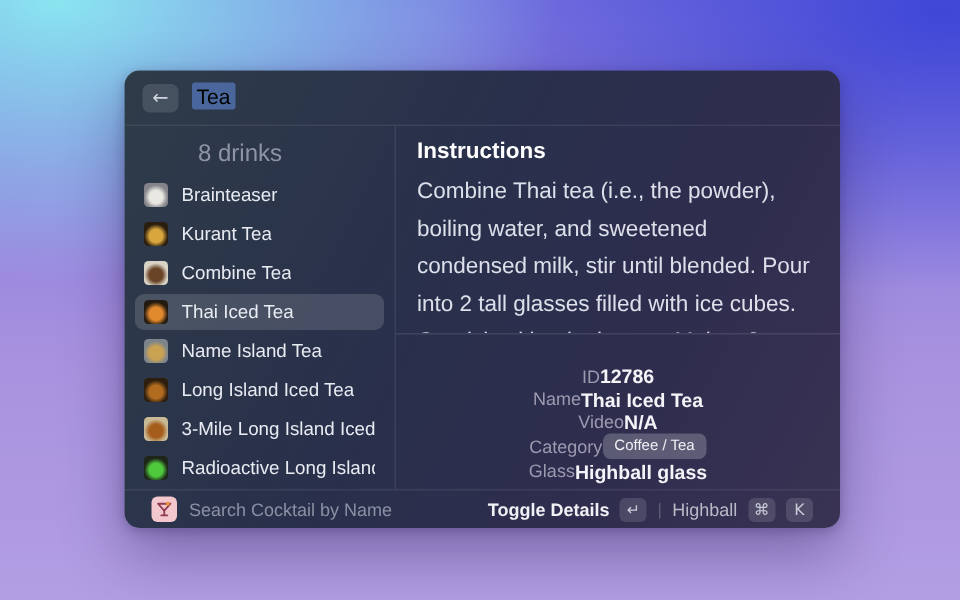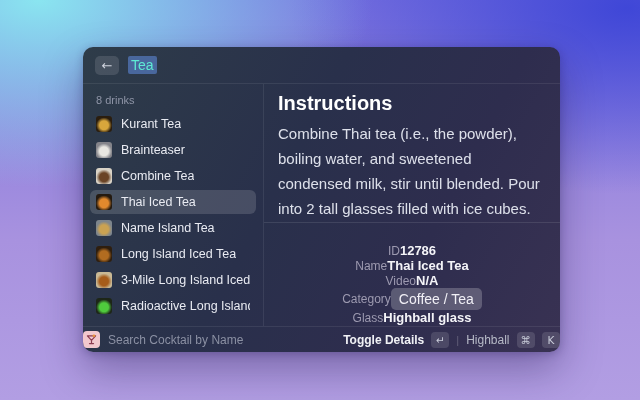--- a/index.html
+++ b/index.html
@@ -28,62 +28,62 @@
     border-bottom: 1px solid rgba(255,255,255,0.08);
   }
   .back-btn {
     width: 24px; height: 19px; border-radius: 5px;
     background: rgba(255,255,255,0.12);
     display: flex; align-items: center; justify-content: center;
     color: #cfd3dd; font-size: 13px; cursor: pointer;
     font-family: "DejaVu Sans", sans-serif;
   }
   .search-text {
-    font-size: 14px; color: #5eead4;
+    font-size: 14px; color: #000000;
     padding: 1px 3px; border-radius: 2px;
   }
   
   .mid { flex: 1; display: flex; min-height: 0; }
   .left {
     width: 181px; flex: 0 0 181px;
     border-right: 1px solid rgba(255,255,255,0.08);
     padding: 10px 7px 0 7px;
   }
-  .sec-hdr { font-size: 11px; color: #8e94a6; padding: 0 6px; margin-bottom: 6px; }
+  .sec-hdr { font-size: 16px; color: #8e94a6; padding: 0 6px; margin-bottom: 6px; margin-left: 36px; }
   .row {
     height: 24px; margin-bottom: 2px; border-radius: 6px;
     display: flex; align-items: center; gap: 9px; padding: 0 6px;
     cursor: pointer;
   }
   .row.sel { background: rgba(255,255,255,0.14); }
   .thumb { width: 16px; height: 16px; border-radius: 3px; flex: 0 0 16px; }
   .row-label { font-size: 12.5px; color: #e9ebf2; white-space: nowrap; overflow: hidden; }
   .right { flex: 1; display: flex; flex-direction: column; min-width: 0; }
   .content { height: 138px; flex: 0 0 138px; overflow: hidden; padding: 0 14px; }
-  .h-instr { font-size: 20px; font-weight: bold; color: #ffffff; margin-top: 8px; }
+  .h-instr { font-size: 15px; font-weight: bold; color: #ffffff; margin-top: 8px; }
   .body-text { font-size: 15px; line-height: 1.66; color: #dde0ea; margin-top: 7px; }
   
   .meta {
     flex: 1; border-top: 1px solid rgba(255,255,255,0.10);
     padding: 20px 14px 4px 14px;
     display: flex; flex-direction: column; justify-content: space-around; align-items: center;
   }
   .meta-row { display: flex; align-items: center; justify-content: space-between; }
   .meta-label { font-size: 12px; color: #9d9ab0; }
   .meta-value { font-size: 13px; font-weight: bold; color: #f4f4f8; }
   .meta-badge {
-    font-size: 14px; color: #f1f0f6; font-weight: normal;
+    font-size: 10px; color: #f1f0f6; font-weight: normal;
     background: rgba(255,255,255,0.22);
     padding: 3px 8px; border-radius: 5px;
   }
   
   .ftr {
     height: 26px; flex: 0 0 26px;
     border-top: 1px solid rgba(255,255,255,0.08);
-    display: flex; align-items: center; padding: 0 0; gap: 8px;
+    display: flex; align-items: center; padding: 0 18px; gap: 8px;
   }
   .app-icon {
     width: 17px; height: 17px; border-radius: 4px;
     background: #f2c8ce;
     display: flex; align-items: center; justify-content: center; flex: 0 0 17px;
   }
   .ftr-cmd { font-size: 12px; color: #8b90a3; flex: 1; }
   .ftr-actions { display: flex; align-items: center; gap: 7px; }
   .act-label { font-size: 12px; color: #f0f1f5; font-weight: bold; cursor: pointer; }
   .act-label.dim { color: #b7bac7; font-weight: normal; }
@@ -108,26 +108,26 @@
     <div>
       <span class="search-text" id="search-sel" style="background: rgb(73, 103, 157);">Tea</span>
     </div>
   </div>
 
   <div class="mid">
     <div class="left">
       <div class="sec-hdr">8 drinks</div>
       <div id="drinks-list">
           <div class="row">
+            <div class="thumb" style="background: radial-gradient(circle at 50% 58%, rgb(233, 231, 225) 0px, rgb(233, 231, 225) 36%, rgb(132, 132, 138) 64%);"></div>
+            <span class="row-label">Brainteaser</span>
+          </div>
+          <div class="row">
             <div class="thumb" style="background: radial-gradient(circle at 50% 58%, rgb(216, 166, 60) 0px, rgb(216, 166, 60) 36%, rgb(42, 29, 14) 64%);"></div>
             <span class="row-label">Kurant Tea</span>
-          </div>
-          <div class="row">
-            <div class="thumb" style="background: radial-gradient(circle at 50% 58%, rgb(233, 231, 225) 0px, rgb(233, 231, 225) 36%, rgb(132, 132, 138) 64%);"></div>
-            <span class="row-label">Brainteaser</span>
           </div>
           <div class="row">
             <div class="thumb" style="background: radial-gradient(circle at 50% 58%, rgb(106, 68, 38) 0px, rgb(106, 68, 38) 36%, rgb(217, 211, 198) 64%);"></div>
             <span class="row-label">Combine Tea</span>
           </div>
           <div class="row sel">
             <div class="thumb" style="background: radial-gradient(circle at 50% 58%, rgb(225, 137, 45) 0px, rgb(225, 137, 45) 36%, rgb(36, 26, 16) 64%);"></div>
             <span class="row-label">Thai Iced Tea</span>
           </div>
           <div class="row">

